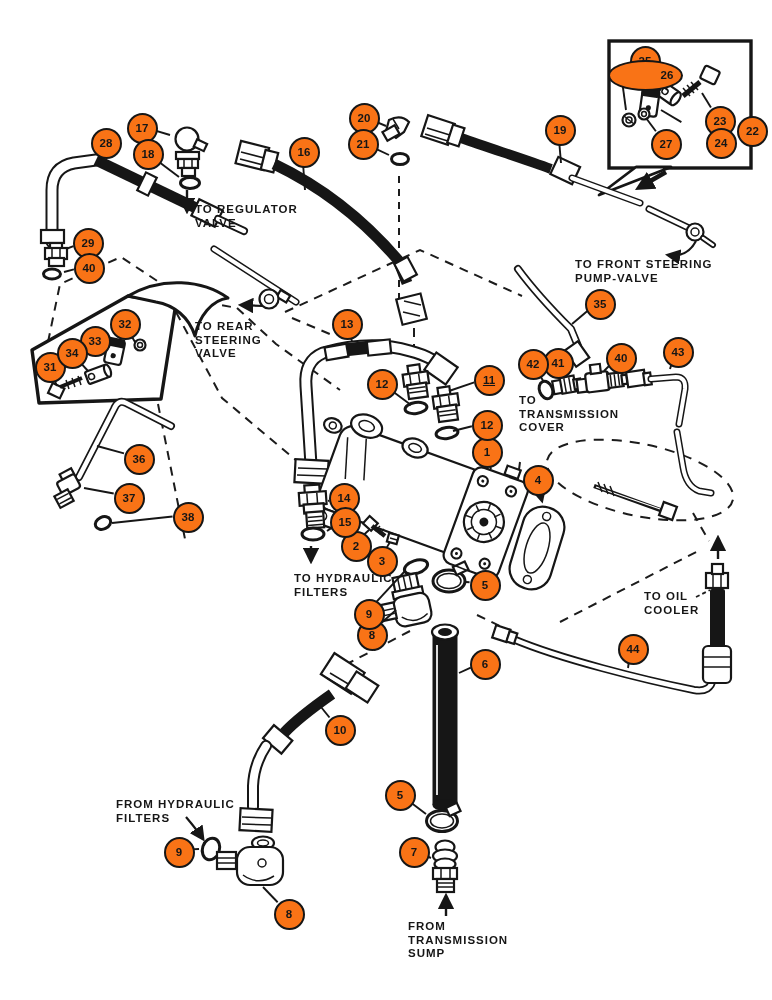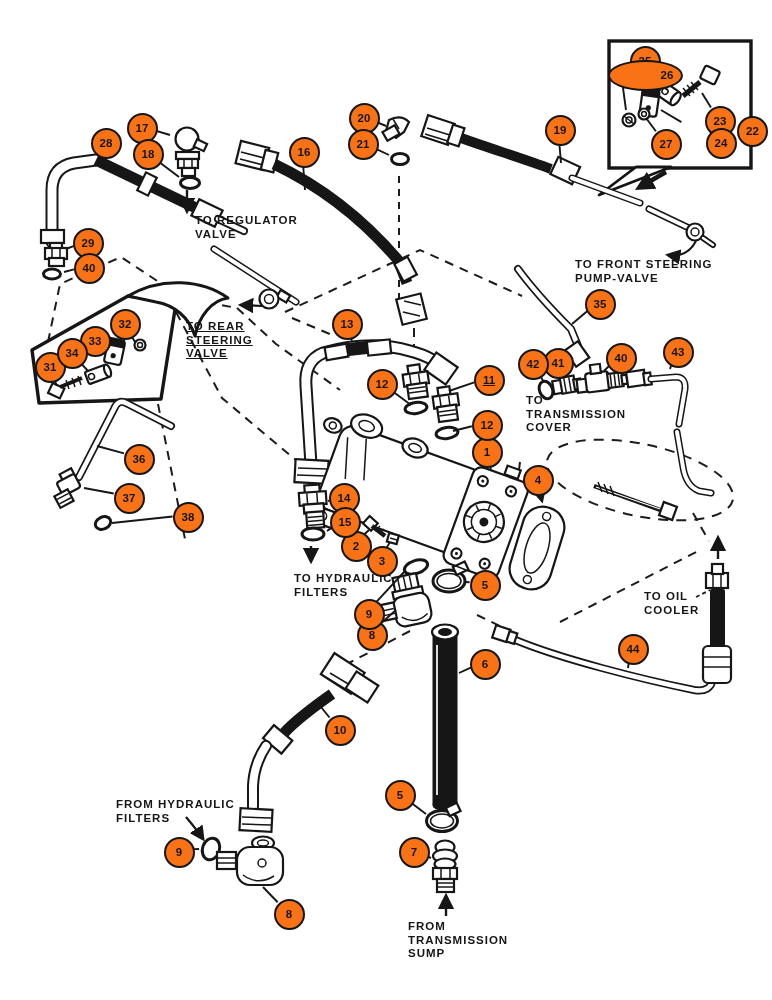--- a/index.html
+++ b/index.html
@@ -527,28 +527,28 @@
       <div class="callout" style="left: 70px; top: 351px;">34</div>
       <div class="callout" style="left: 598px; top: 302px;">35</div>
       <div class="callout" style="left: 137px; top: 457px;">36</div>
       <div class="callout" style="left: 127px; top: 496px;">37</div>
       <div class="callout" style="left: 186px; top: 515px;">38</div>
       <div class="callout" style="left: 619px; top: 356px;">40</div>
       <div class="callout" style="left: 556px; top: 361px;">41</div>
       <div class="callout" style="left: 531px; top: 362px;">42</div>
       <div class="callout" style="left: 676px; top: 350px;">43</div>
       <div class="callout" style="left: 631px; top: 647px;">44</div>
-      <div class="flow-label" style="left: 195px; top: 203px; margin-top: 11px;">TO REGULATOR
+      <div class="flow-label" style="left: 195px; top: 203px;">TO REGULATOR
 VALVE</div>
-      <div class="flow-label" style="left: 186px; top: 320px; text-decoration: underline;">TO REAR
+      <div class="flow-label" style="left: 195px; top: 320px;">TO REAR
 STEERING
 VALVE</div>
       <div class="flow-label" style="left: 575px; top: 258px;">TO FRONT STEERING
 PUMP-VALVE</div>
-      <div class="flow-label" style="left: 519px; top: 394px; margin-left: 7px;">TO
+      <div class="flow-label" style="left: 519px; top: 394px;">TO
 TRANSMISSION
 COVER</div>
       <div class="flow-label" style="left: 294px; top: 572px;">TO HYDRAULIC
 FILTERS</div>
       <div class="flow-label" style="left: 116px; top: 798px;">FROM HYDRAULIC
 FILTERS</div>
       <div class="flow-label" style="left: 408px; top: 920px;">FROM
 TRANSMISSION
 SUMP</div>
       <div class="flow-label" style="left: 644px; top: 590px;">TO OIL

